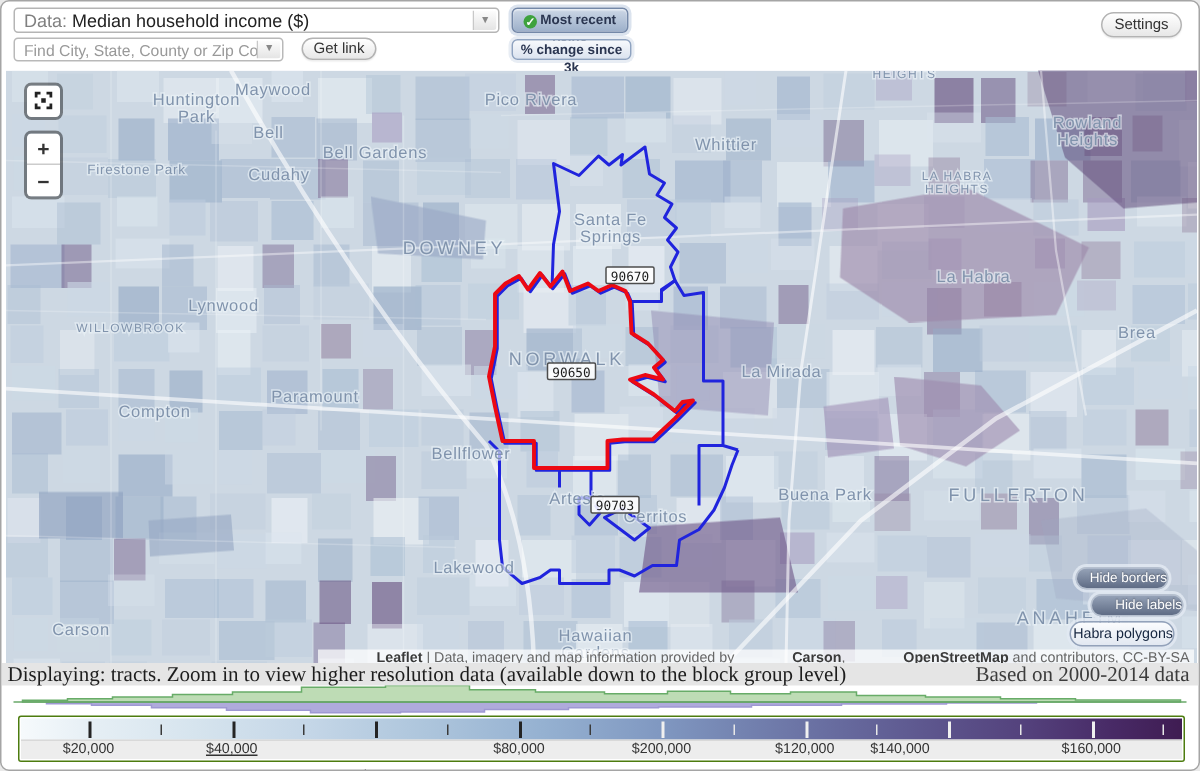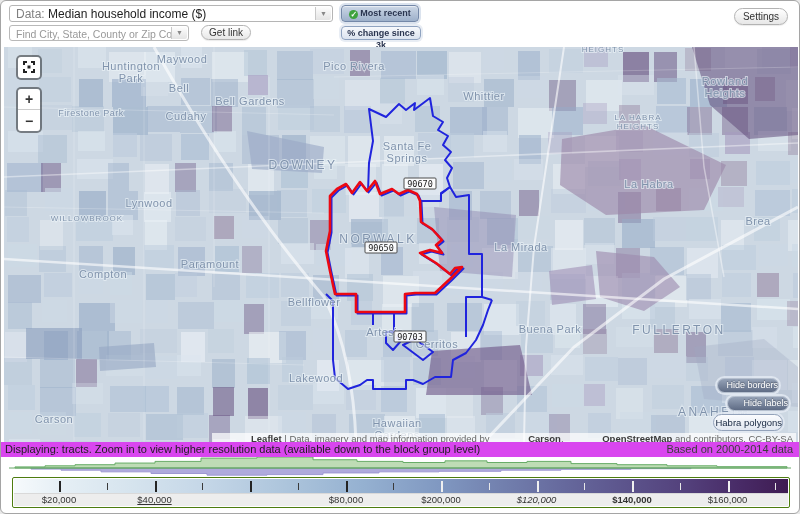--- a/index.html
+++ b/index.html
@@ -21,21 +21,21 @@
   
   .ctl{position:absolute;border:2px solid rgba(0,0,0,.25);border-radius:5px;background:rgba(0,0,0,.25);overflow:hidden;}
   .ctl button{display:block;width:22px;height:21px;background:#fff;border:0;border-bottom:1px solid #ccc;font-size:14px;font-weight:bold;color:#333;cursor:pointer;padding:0;line-height:20px;}
   .ctl button:last-child{border-bottom:0;}
   .mapbtn{position:absolute;border-radius:9px;font-weight:normal;text-align:right;cursor:pointer;}
   .mapbtn.dark{background:linear-gradient(#95a2b7,#5f6c85);color:#fff;border:1px solid #b6c0cf;box-shadow:0 0 0 2px rgba(226,233,242,.85);font-size:9px;text-shadow:0 -1px 1px rgba(0,0,0,.35);}
   .mapbtn.light{background:linear-gradient(#fbfcfe,#e2e8f1);color:#16263f;border:1px solid #93a2ba;box-shadow:0 0 0 2px rgba(226,233,242,.85);font-size:9.5px;}
   #attrib{position:absolute;right:3px;top:432px;height:11px;background:rgba(255,255,255,.72);font-size:9.5px;line-height:11px;color:#666;padding:0 3px;white-space:nowrap;}
   #attrib b{color:#3a3a3a;font-weight:bold;padding-left:36px;}
   
-  #status{position:absolute;left:0;top:441px;width:100%;height:15px;background:#d946ef;font-size:11px;color:#1d1d1d;}
+  #status{position:absolute;left:0;top:441px;width:100%;height:15px;background:#e5e5e5;font-size:14px;color:#1d1d1d;font-family:Liberation Serif, serif;}
   #status .l{position:absolute;left:4px;top:1px;}
   #status .r{position:absolute;right:6px;top:1px;color:#3c3c3c;}
   #hist{position:absolute;left:0;top:456px;}
   #legend{position:absolute;left:11px;top:476px;width:776px;height:29px;border:1px solid #4d7c0f;border-radius:2px;background:#fff;cursor:pointer;}
   #lbar{position:absolute;left:1px;top:1px;right:1px;height:15px;
     background:linear-gradient(to right,#f6fafc 0%,#e6eff5 6%,#d6e4ee 15%,#c4d6e7 25%,#adc5dc 35%,#95b1d1 45%,#8098c1 55%,#7280ae 63%,#66699d 71%,#5c548c 79%,#53407b 87%,#482a66 94%,#3f1c52 100%);}
   #lticks{position:absolute;left:1px;top:1px;right:1px;height:15px;}
   .tick{position:absolute;top:2px;width:2px;height:11px;}
   .tick.minor{top:4px;width:1px;height:7px;}
   #lstrip{position:absolute;left:1px;right:1px;bottom:1px;height:12px;background:#ededed;border-top:1px solid #d9d9d9;}
@@ -563,18 +563,18 @@
         <div class="tick minor" style="left: 665.75px; background: rgb(232, 232, 232);"></div>
         <div class="tick" style="left: 713.5px; background: rgb(240, 240, 240);"></div>
         <div class="tick minor" style="left: 761.25px; background: rgb(232, 232, 232);"></div>
       </div>
     <div id="lstrip">
         <div class="llab" style="left: 45px;">$20,000</div>
         <div class="llab" style="left: 140.5px; text-decoration: underline;">$40,000</div>
         <div class="llab" style="left: 244px; margin-top: 18px;">$60,000</div>
         <div class="llab" style="left: 332px;">$80,000</div>
         <div class="llab" style="left: 427px;">$200,000</div>
-        <div class="llab" style="left: 522.5px; font-style: italic;">$120,000</div>
-        <div class="llab" style="left: 618px; font-weight: bold;">$140,000</div>
+        <div class="llab" style="left: 522.5px;">$120,000</div>
+        <div class="llab" style="left: 586px;">$140,000</div>
         <div class="llab" style="left: 713.5px;">$160,000</div>
       </div>
   </div>
 </div>
 
 </body></html>

